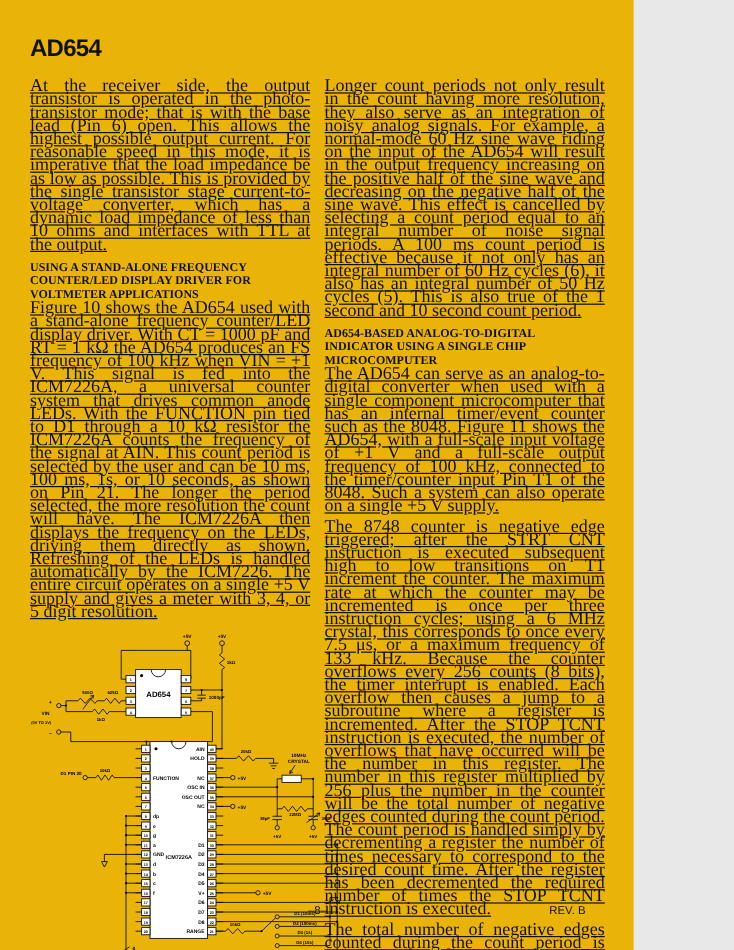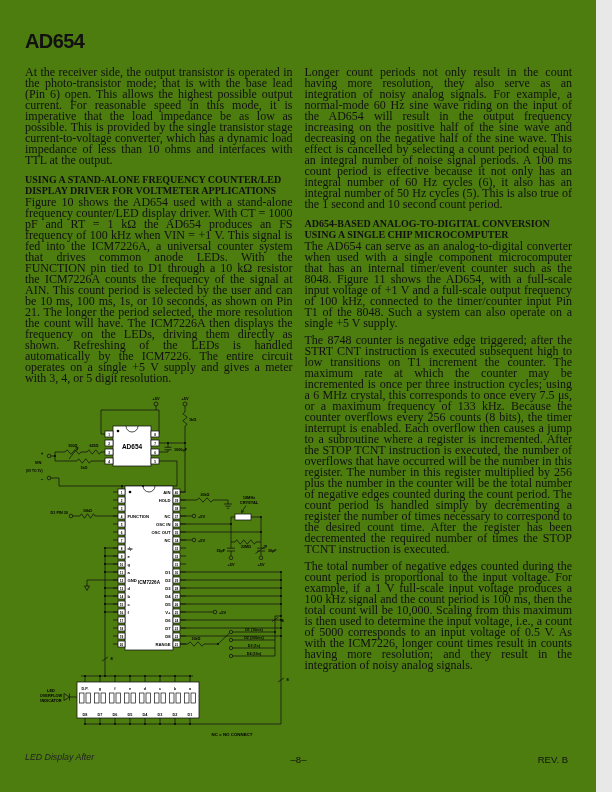--- a/index.html
+++ b/index.html
@@ -1,39 +1,40 @@
 <!DOCTYPE html>
 <html><head>
 <meta charset="utf-8">
 <style>
   html,body{margin:0;padding:0;background:#e8e8e8;}
   .page{
     position:relative;
-    width:596px;height:792px;
-    background:#4d7c0f;
+    width:528px;height:792px;
+    background:#eab308;
     font-family:"Liberation Serif", serif;
     color:#111;
     box-sizing:border-box;
     padding:30px 24px 0 25px;
     overflow:hidden;
   }
   .doc-title{
     font-family:"Liberation Sans", sans-serif;
     font-weight:bold;
     font-size:20px;
     letter-spacing:-0.6px;
     margin:0 0 14px 0;
   }
   .columns{display:flex;gap:12px;}
   .col{flex:1;min-width:0;}
   .body-text p{
-    font-size:12px;
+    font-size:15px;
     line-height:11px;
     text-align:justify;
     margin:0 0 6px 0;
+    text-decoration:underline;
   }
   .body-text h3{
     font-size:10px;
     line-height:11px;
     font-weight:bold;
     margin:8px 0 1px 0;
   }
   .figure-wrap{margin-top:6px;}
   svg{display:block;}
   svg text{
@@ -53,21 +54,21 @@
     position:absolute;
     left:25px;right:24px;bottom:26px;
     font-family:"Liberation Sans", sans-serif;
     font-size:9.5px;
     color:#111;
     height:12px;
   }
   .footer .page-num{
     position:absolute;left:50%;transform:translateX(-50%);
   }
-  .footer .rev{position:absolute;right:4px;}
+  .footer .rev{position:absolute;right:16px;}
 </style>
 </head>
 <body>
 
 <div class="page">
 
   <h1 class="doc-title">AD654</h1>
 
   <div class="columns">
 
@@ -533,21 +534,21 @@
         </svg>
       </div>
 
       <div class="caption">
         <div>LED Display After</div>
       </div>
     </div>
 
     <div class="col body-text">
       <p>Longer count periods not only result in the count having more resolution, they also serve as an integration of noisy analog signals. For example, a normal-mode 60 Hz sine wave riding on the input of the AD654 will result in the output frequency increasing on the positive half of the sine wave and decreasing on the negative half of the sine wave. This effect is cancelled by selecting a count period equal to an integral number of noise signal periods. A 100 ms count period is effective because it not only has an integral number of 60 Hz cycles (6), it also has an integral number of 50 Hz cycles (5). This is also true of the 1 second and 10 second count period.</p>
-      <h3>AD654-BASED ANALOG-TO-DIGITAL CONVERSION USING A SINGLE CHIP MICROCOMPUTER</h3>
+      <h3>AD654-BASED ANALOG-TO-DIGITAL INDICATOR USING A SINGLE CHIP MICROCOMPUTER</h3>
       <p>The AD654 can serve as an analog-to-digital converter when used with a single component microcomputer that has an internal timer/event counter such as the 8048. Figure 11 shows the AD654, with a full-scale input voltage of +1 V and a full-scale output frequency of 100 kHz, connected to the timer/counter input Pin T1 of the 8048. Such a system can also operate on a single +5 V supply.</p>
       <p>The 8748 counter is negative edge triggered; after the STRT CNT instruction is executed subsequent high to low transitions on T1 increment the counter. The maximum rate at which the counter may be incremented is once per three instruction cycles; using a 6 MHz crystal, this corresponds to once every 7.5 μs, or a maximum frequency of 133 kHz. Because the counter overflows every 256 counts (8 bits), the timer interrupt is enabled. Each overflow then causes a jump to a subroutine where a register is incremented. After the STOP TCNT instruction is executed, the number of overflows that have occurred will be the number in this register. The number in this register multiplied by 256 plus the number in the counter will be the total number of negative edges counted during the count period. The count period is handled simply by decrementing a register the number of times necessary to correspond to the desired count time. After the register has been decremented the required number of times the STOP TCNT instruction is executed.</p>
       <p>The total number of negative edges counted during the count period is proportional to the input voltage. For example, if a 1 V full-scale input voltage produces a 100 kHz signal and the count period is 100 ms, then the total count will be 10,000. Scaling from this maximum is then used to determine the input voltage, i.e., a count of 5000 corresponds to an input voltage of 0.5 V. As with the ICM7226, longer count times result in counts having more resolution; and they result in the integration of noisy analog signals.</p>
     </div>
 
   </div>
 
   <div class="footer">
     <span class="page-num">–8–</span>
     <span class="rev">REV. B</span>

